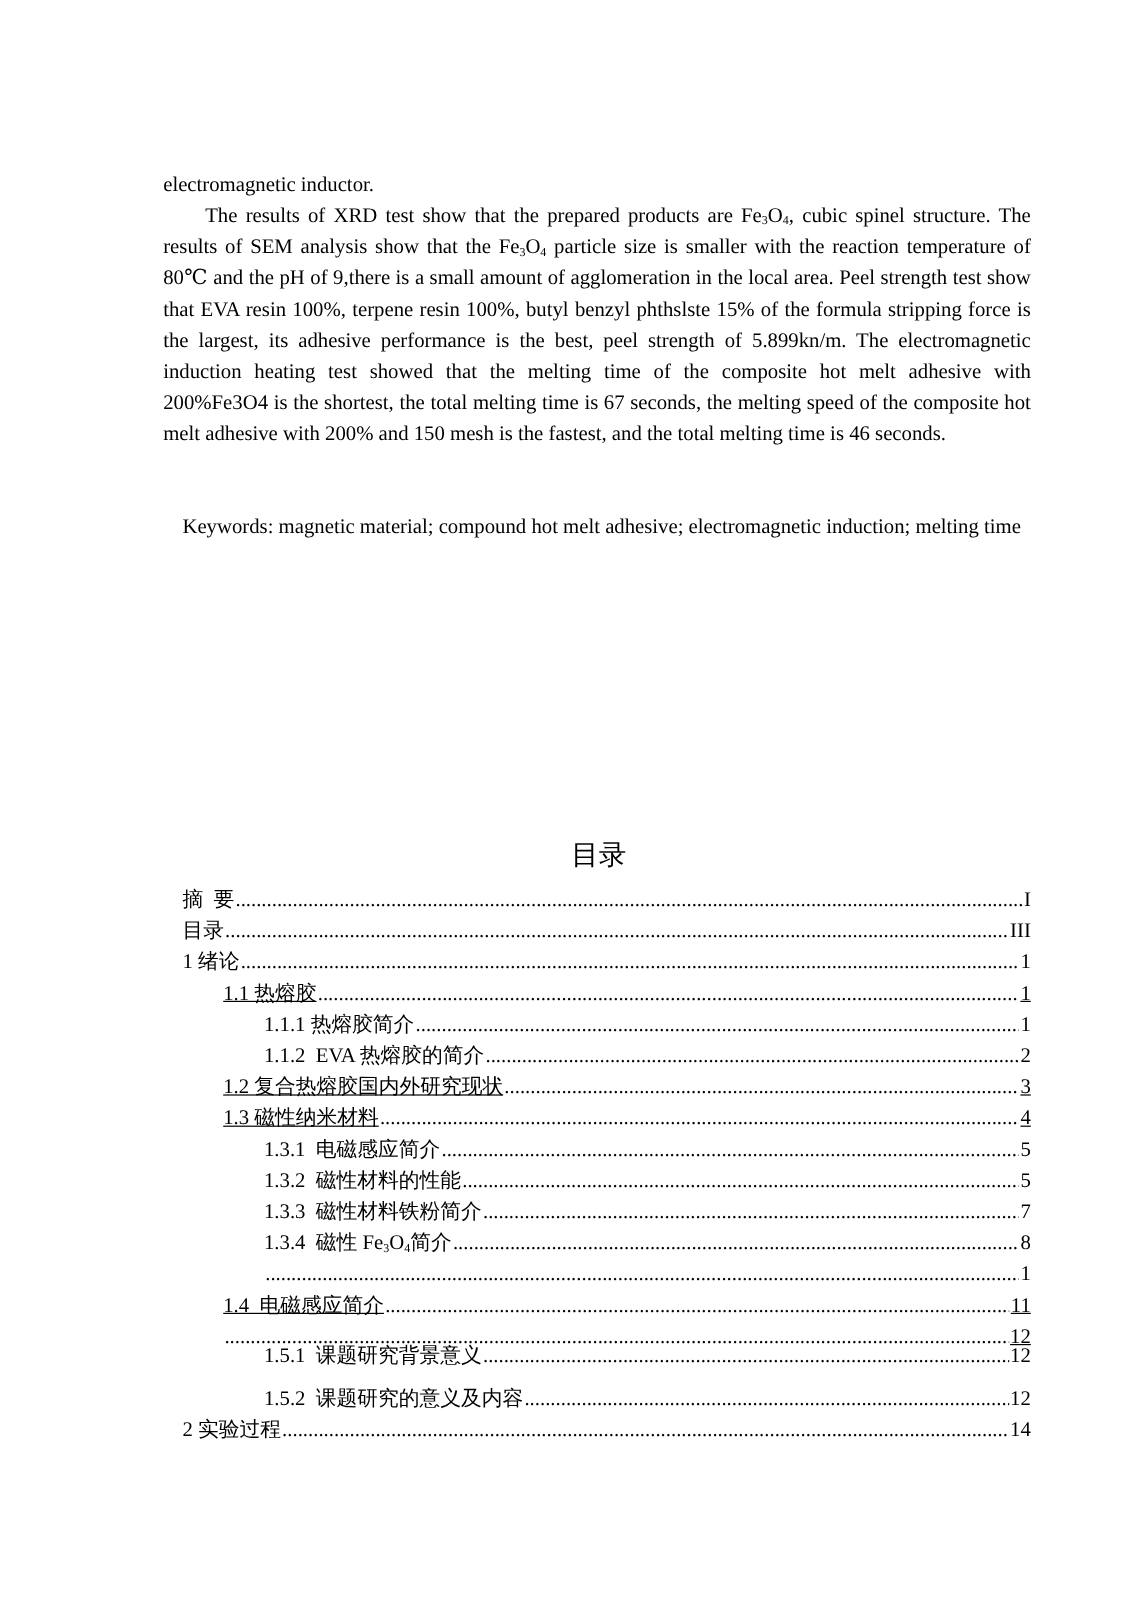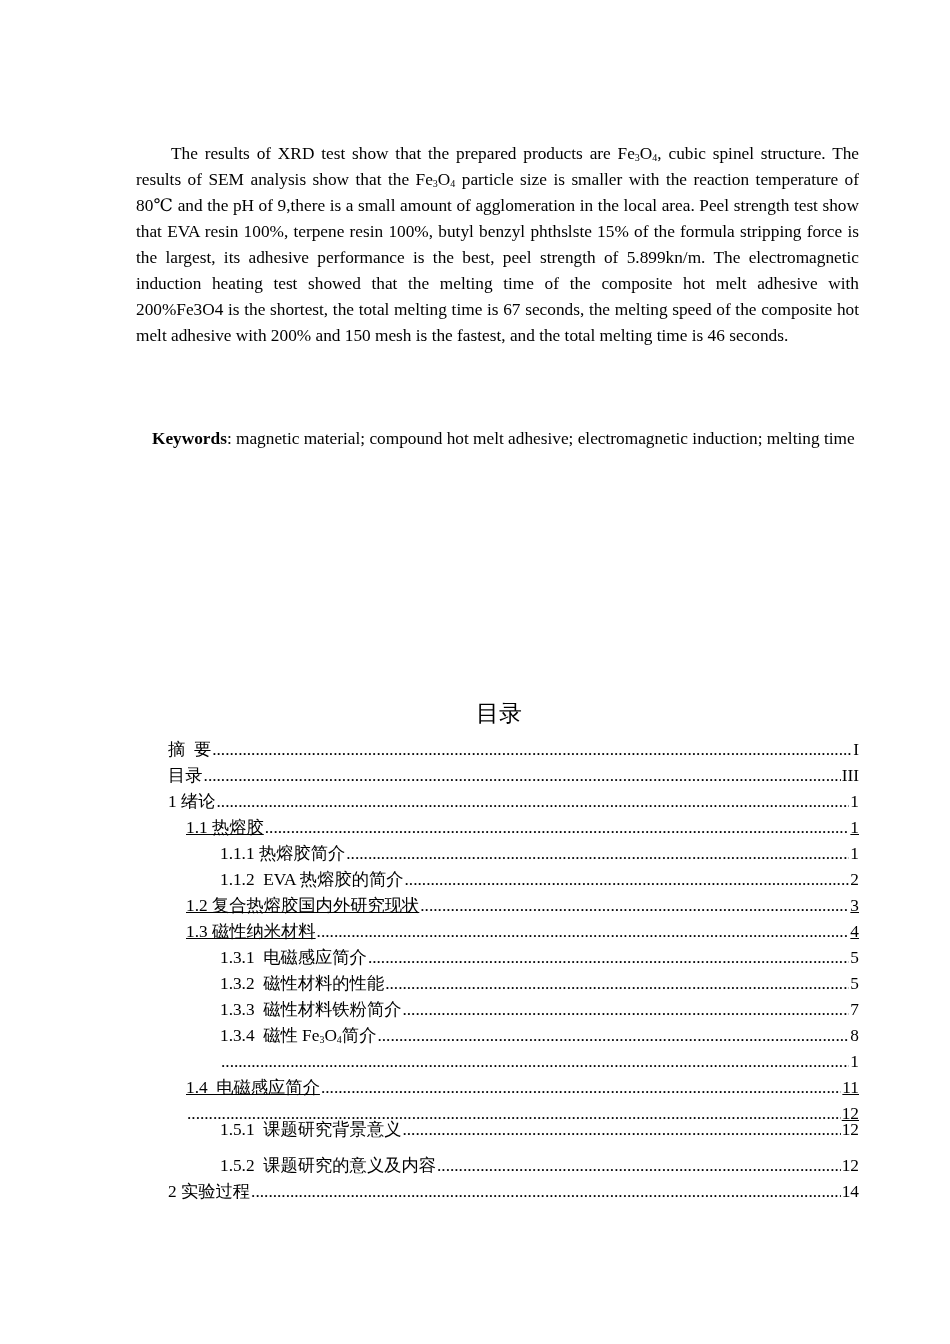--- a/index.html
+++ b/index.html
@@ -46,21 +46,21 @@
       position: absolute;
       left: 136px;
       width: 723px;
       top: 426px;
       font-size: 17.3px;
       line-height: 26px;
       text-align: justify;
       text-indent: 16px;
     }
     .keywords b {
-      font-weight: bold;
+      font-weight: normal;
     }
     .toc-title {
       position: absolute;
       left: 0;
       width: 998px;
       top: 697px;
       text-align: center;
       font-family: "DejaVu Sans", "Liberation Sans", sans-serif;
       font-size: 23px;
       line-height: 32px;
@@ -74,21 +74,21 @@
     .toc-row {
       position: absolute;
       height: 26px;
       display: flex;
       align-items: flex-end;
       font-size: 17.3px;
       line-height: 26px;
       white-space: nowrap;
       right: 91px;
     }
-    .toc-row.l1 { left: 168px; text-align: center; }
+    .toc-row.l1 { left: 152px; text-align: center; }
     .toc-row.l2 { left: 186px; text-decoration: underline; }
     .toc-row.l3 { left: 220px; text-align: right; }
     .toc-label {
       flex: 0 0 auto;
     }
     .toc-dots {
       flex: 1 1 auto;
       overflow: hidden;
       white-space: nowrap;
       margin: 0 1px;
@@ -107,20 +107,21 @@
     .toc-page {
       flex: 0 0 auto;
     }
   </style>
 </head>
 <body>
 
 <div class="page">
 
   <div class="body-text">
+    <p>electromagnetic inductor.</p>
     <p class="indent"><span>The results of XRD test show that the prepared products are Fe</span><sub>3</sub><span>O</span><sub>4</sub><span>, cubic spinel structure. The results of SEM analysis show that the Fe</span><sub>3</sub><span>O</span><sub>4</sub><span> particle size is smaller with the reaction temperature of 80℃ and the pH of 9,there is a small amount of agglomeration in the local area. Peel strength test show that EVA resin 100%, terpene resin 100%, butyl benzyl  phthslste 15% of the formula stripping force is the largest, its adhesive performance is the best, peel strength of 5.899kn/m. The electromagnetic induction heating test showed that the melting time of the composite hot melt adhesive with 200%Fe3O4 is the shortest, the total melting time is 67 seconds, the melting speed of the composite hot melt adhesive with 200% and 150 mesh is the fastest, and the total melting time is 46 seconds.</span></p>
   </div>
 
   <div class="keywords"><b>Keywords</b><span>: magnetic material; compound hot melt adhesive; electromagnetic induction; melting time</span></div>
 
   <div class="toc-title">目录</div>
 
   <div class="toc">
     <div class="toc-row l1" style="top:0px">
       <span class="toc-label" style="white-space:pre">摘  要</span>

